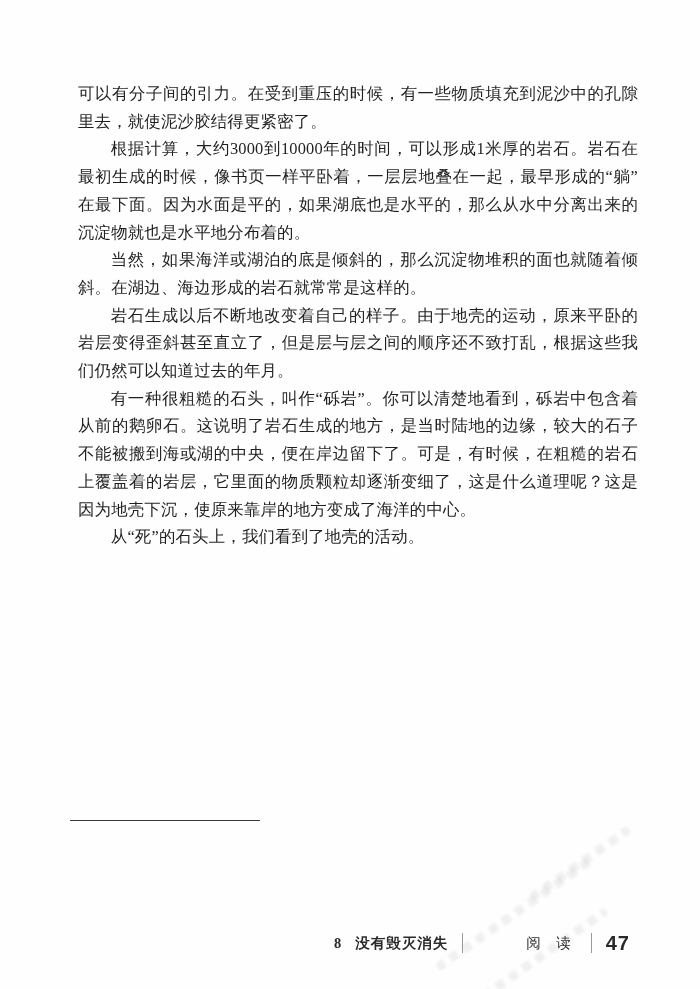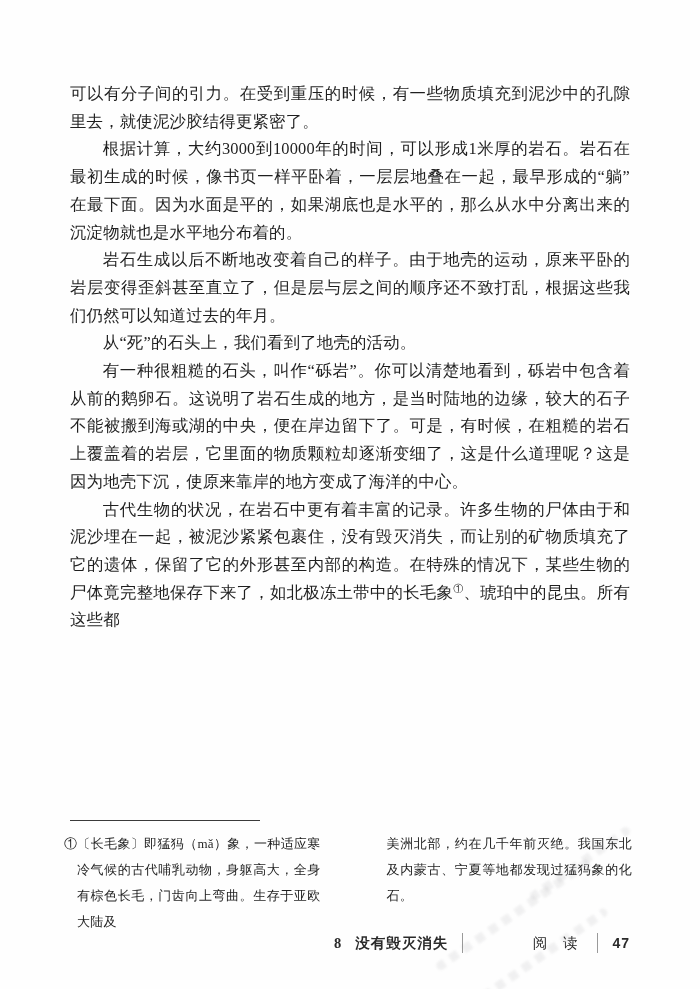--- a/index.html
+++ b/index.html
@@ -8,21 +8,21 @@
     width:700px;height:989px;
     margin:0 auto;
     background:#fefefe;
     font-family:"Liberation Serif","DejaVu Serif",serif;
     color:#1f1f1f;
     overflow:hidden;
   }
   
   .article{
     position:absolute;
-    top:80px;left:70px;width:560px;height:740px;
+    top:80px;left:78px;width:560px;height:740px;
     overflow:hidden;
   }
   .article p{
     margin:0;
     font-size:16.4px;
     line-height:27.7px;
     text-align:justify;
     text-indent:2em;
     letter-spacing:0.2px;
   }
@@ -82,21 +82,21 @@
     margin:0 14px;
   }
   .footer .right-group{
     margin-left:auto;
     display:flex;
     align-items:center;
   }
   .footer .section{letter-spacing:6px;}
   .footer .pagenum{
     font-weight:bold;
-    font-size:14px;
+    font-size:20px;
     letter-spacing:1px;
     font-family:"Liberation Sans","DejaVu Sans",sans-serif;
   }
   
   .watermark{
     position:absolute;
     right:40px;bottom:0;
     width:250px;height:150px;
     pointer-events:none;
     opacity:0.55;
@@ -113,34 +113,28 @@
   .watermark .s3{width:120px;left:110px;top:20px;}
 </style>
 </head>
 <body>
 
 <div class="page">
 
   <div class="article">
     <p class="no-indent">可以有分子间的引力。在受到重压的时候，有一些物质填充到泥沙中的孔隙里去，就使泥沙胶结得更紧密了。</p>
     <p>根据计算，大约3000到10000年的时间，可以形成1米厚的岩石。岩石在最初生成的时候，像书页一样平卧着，一层层地叠在一起，最早形成的“躺”在最下面。因为水面是平的，如果湖底也是水平的，那么从水中分离出来的沉淀物就也是水平地分布着的。</p>
+    <p>当然，如果海洋或湖泊的底是倾斜的，那么沉淀物堆积的面也就随着倾斜。在湖边、海边形成的岩石就常常是这样的。</p>
     <p>岩石生成以后不断地改变着自己的样子。由于地壳的运动，原来平卧的岩层变得歪斜甚至直立了，但是层与层之间的顺序还不致打乱，根据这些我们仍然可以知道过去的年月。</p>
+    <p>有一种很粗糙的石头，叫作“砾岩”。你可以清楚地看到，砾岩中包含着从前的鹅卵石。这说明了岩石生成的地方，是当时陆地的边缘，较大的石子不能被搬到海或湖的中央，便在岸边留下了。可是，有时候，在粗糙的岩石上覆盖着的岩层，它里面的物质颗粒却逐渐变细了，这是什么道理呢？这是因为地壳下沉，使原来靠岸的地方变成了海洋的中心。</p>
     <p>从“死”的石头上，我们看到了地壳的活动。</p>
-    <p>有一种很粗糙的石头，叫作“砾岩”。你可以清楚地看到，砾岩中包含着从前的鹅卵石。这说明了岩石生成的地方，是当时陆地的边缘，较大的石子不能被搬到海或湖的中央，便在岸边留下了。可是，有时候，在粗糙的岩石上覆盖着的岩层，它里面的物质颗粒却逐渐变细了，这是什么道理呢？这是因为地壳下沉，使原来靠岸的地方变成了海洋的中心。</p>
-    <p>
-      <span>古代生物的状况，在岩石中更有着丰富的记录。许多生物的尸体由于和泥沙埋在一起，被泥沙紧紧包裹住，没有毁灭消失，而让别的矿物质填充了它的遗体，保留了它的外形甚至内部的构造。在特殊的情况下，某些生物的尸体竟完整地保存下来了，如北极冻土带中的长毛象</span><sup>①</sup><span>、琥珀中的昆虫。所有这些都</span>
-    </p>
   </div>
 
   <div class="footnote-rule"></div>
 
-  <div class="footnote">
-    <p class="fn-left">①〔长毛象〕即猛犸（mǎ）象，一种适应寒冷气候的古代哺乳动物，身躯高大，全身有棕色长毛，门齿向上弯曲。生存于亚欧大陆及</p>
-    <p class="fn-right">美洲北部，约在几千年前灭绝。我国东北及内蒙古、宁夏等地都发现过猛犸象的化石。</p>
-  </div>
 
   <div class="footer">
     <div class="lesson">
       <span>8</span>
       <span>没有毁灭消失</span>
     </div>
     <div class="vdiv"></div>
     <div class="right-group">
       <span class="section">阅 读</span>
       <span class="vdiv"></span>

